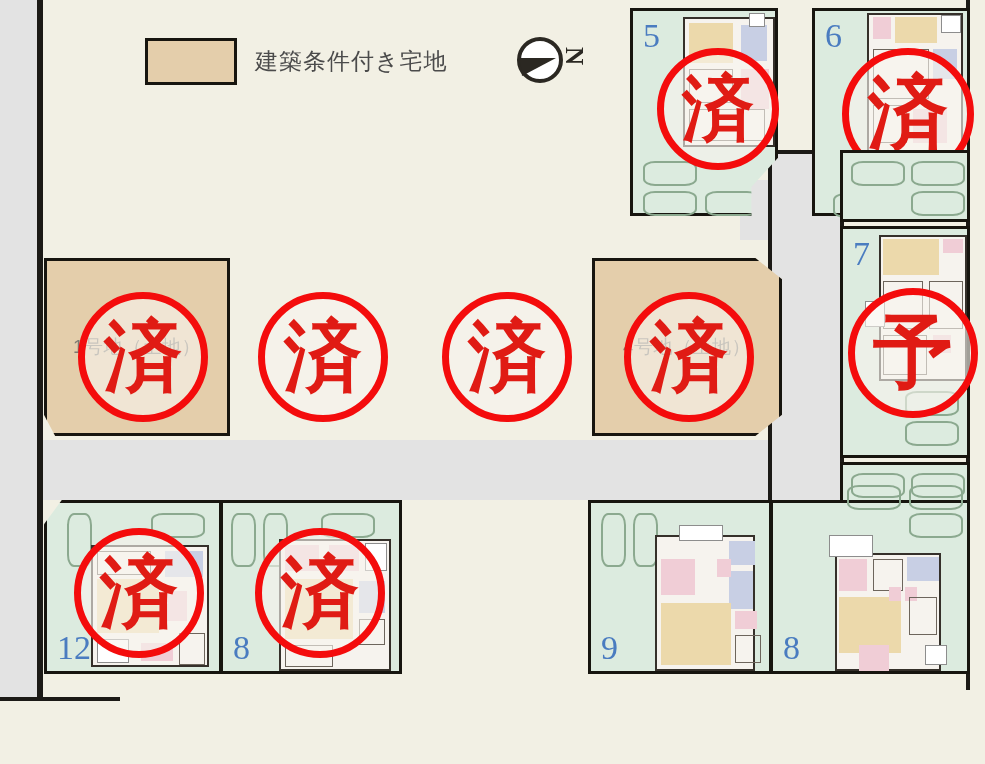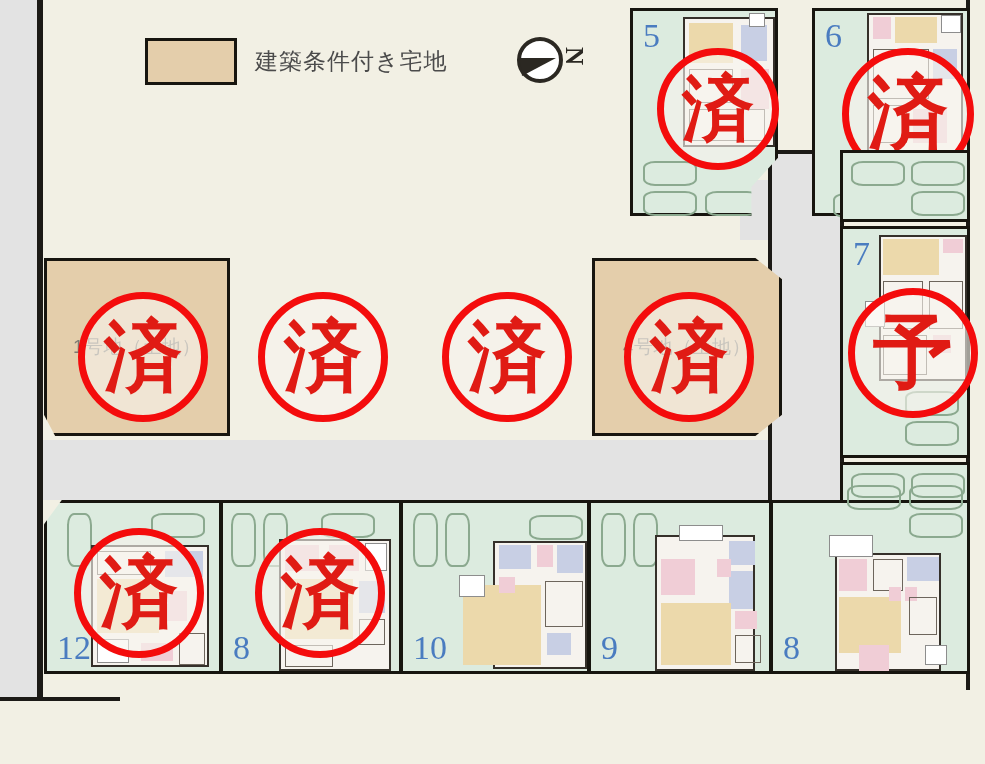--- a/index.html
+++ b/index.html
@@ -277,37 +277,20 @@
       <div class="rm liv" style="left:6px;top:40px;width:68px;height:60px;"></div>
       <div class="rm bl" style="left:80px;top:42px;width:26px;height:32px;"></div>
       <div class="rm ln" style="left:80px;top:80px;width:26px;height:26px;"></div>
       <div class="rm ln" style="left:6px;top:106px;width:48px;height:22px;"></div>
     </div>
   </div>
   <div class="stamp" style="left:255px;top:528px;width:116px;height:116px;font-size:78px;">
     <span>済</span>
   </div>
 
-  <div class="plot grn" style="left:400px;top:500px;width:190px;height:174px;">
-    <div class="lotnum bl">10</div>
-    <div class="car v" style="left:10px;top:10px;"></div>
-    <div class="car v" style="left:42px;top:10px;"></div>
-    <div class="car h" style="left:126px;top:12px;"></div>
-    <div class="fp" style="left:60px;top:38px;width:124px;height:128px;">
-      <div class="rm out" style="left:30px;top:0;width:94px;height:128px;"></div>
-      <div class="rm bl" style="left:36px;top:4px;width:32px;height:24px;"></div>
-      <div class="rm pk" style="left:74px;top:4px;width:16px;height:22px;"></div>
-      <div class="rm bl" style="left:94px;top:4px;width:26px;height:28px;"></div>
-      <div class="rm liv" style="left:0;top:44px;width:78px;height:80px;"></div>
-      <div class="rm ln" style="left:82px;top:40px;width:38px;height:46px;"></div>
-      <div class="rm pk" style="left:36px;top:36px;width:16px;height:16px;"></div>
-      <div class="rm wt" style="left:-4px;top:34px;width:26px;height:22px;"></div>
-      <div class="rm bl" style="left:84px;top:92px;width:24px;height:22px;"></div>
-    </div>
-  </div>
 
   <div class="plot grn" style="left:588px;top:500px;width:184px;height:174px;">
     <div class="lotnum bl">9</div>
     <div class="car v" style="left:10px;top:10px;"></div>
     <div class="car v" style="left:42px;top:10px;"></div>
     <div class="fp" style="left:64px;top:22px;width:114px;height:146px;">
       <div class="rm out" style="left:0;top:10px;width:100px;height:136px;"></div>
       <div class="rm wt" style="left:24px;top:0;width:44px;height:16px;"></div>
       <div class="rm pk" style="left:6px;top:34px;width:34px;height:36px;"></div>
       <div class="rm bl" style="left:74px;top:16px;width:26px;height:24px;"></div>

